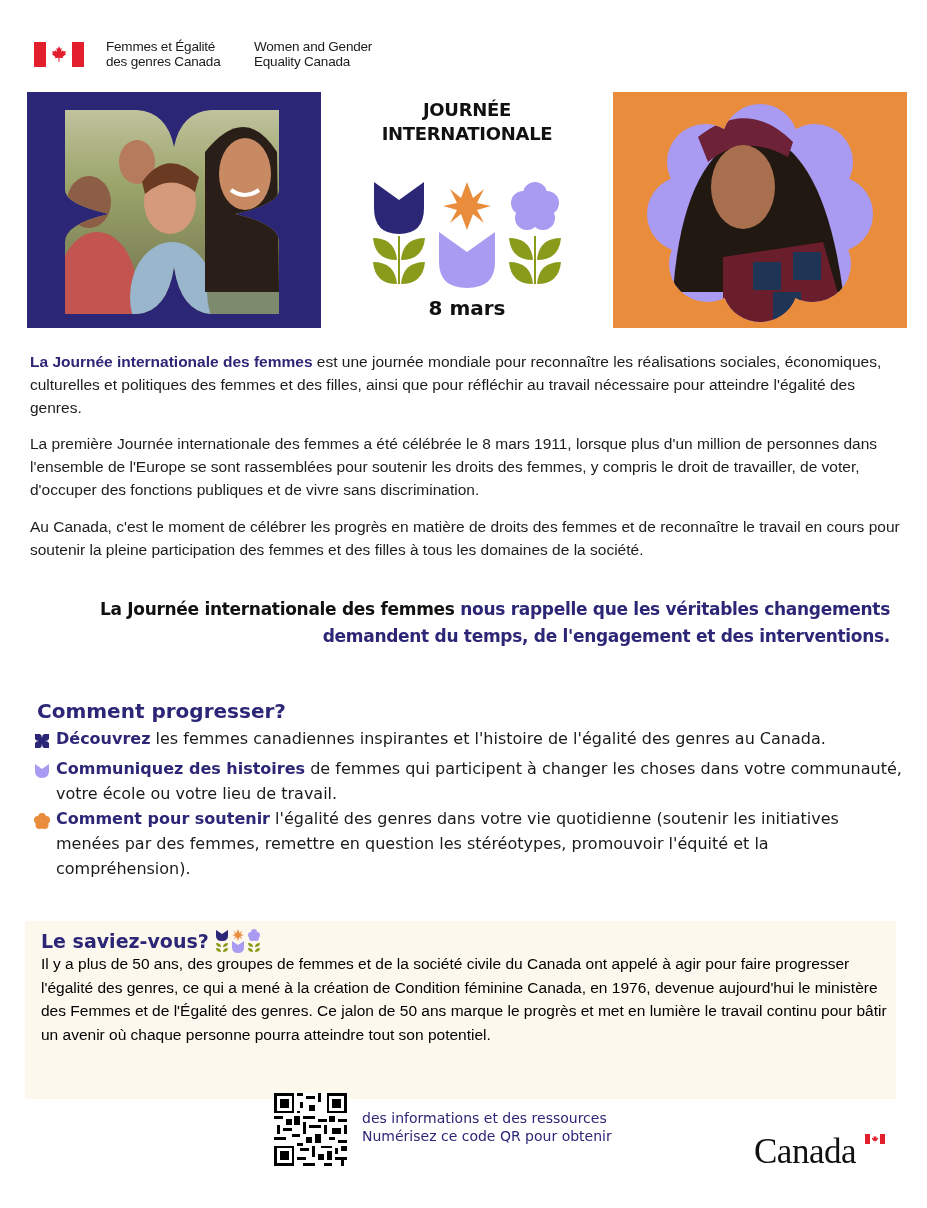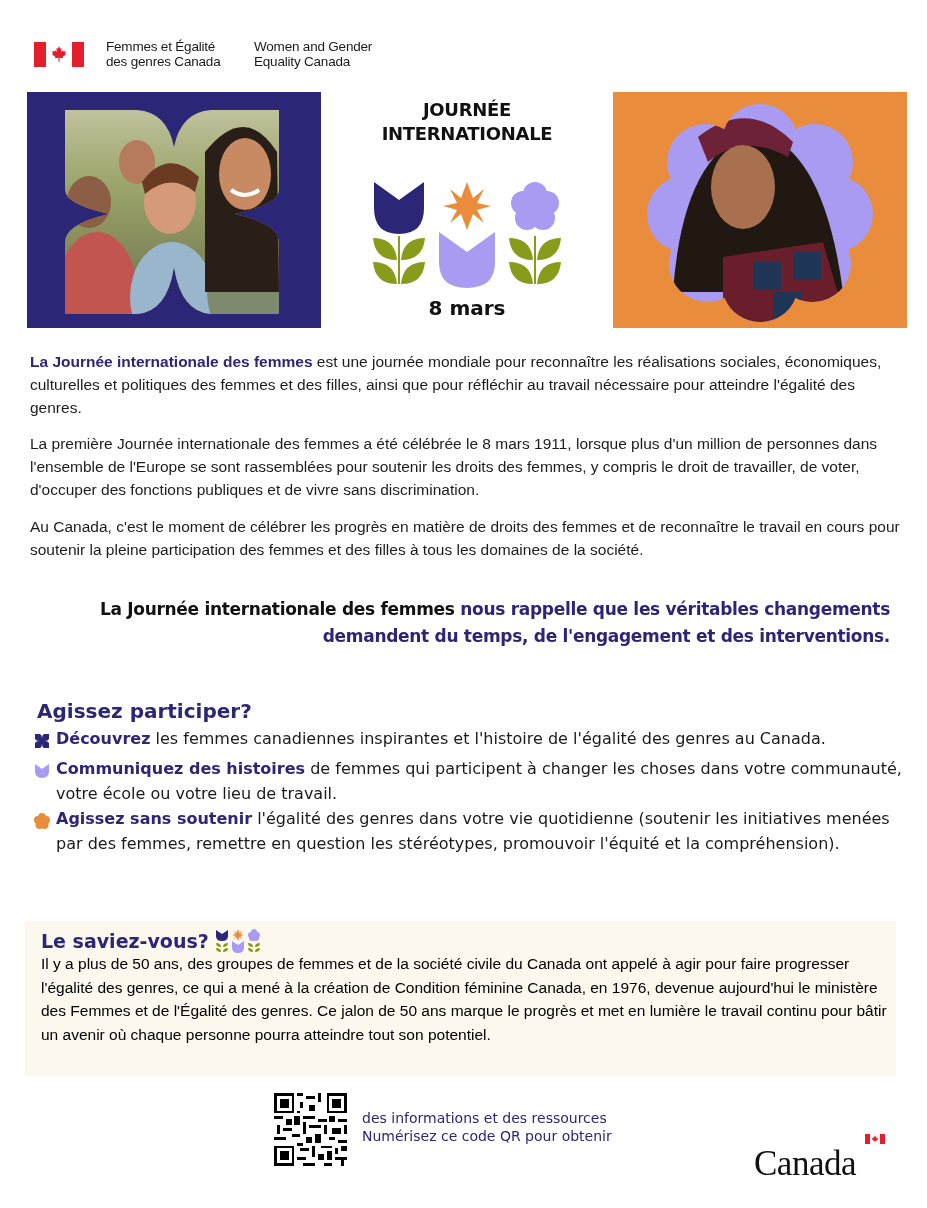--- a/index.html
+++ b/index.html
@@ -33,29 +33,29 @@
   .quote .purple { color: #2c2676; }
 
   .h2 { position: absolute; left: 37px; top: 699px; font-family: "DejaVu Sans", sans-serif; font-weight: bold; font-size: 20px; color: #2c2676; }
   .list { position: absolute; left: 34px; top: 726px; width: 880px; }
   .li { display: flex; font-family: "DejaVu Sans", sans-serif; font-size: 16px; line-height: 25px; color: #1a1a1a; margin-bottom: 0px; }
   .li .bullet { width: 22px; flex: none; padding-top: 5px; }
   .li .txt { width: 850px; }
   .li .txt b { color: #2c2676; }
 
   
-  .info-box { position: absolute; left: 25px; top: 921px; width: 871px; height: 155px; background: #fdf8ee; }
+  .info-box { position: absolute; left: 25px; top: 921px; width: 871px; height: 178px; background: #fdf8ee; }
   .info-title { position: absolute; left: 16px; top: 8px; font-family: "DejaVu Sans", sans-serif; font-weight: bold; font-size: 19px; color: #2c2676; display: flex; align-items: center; }
   .info-title svg { margin-left: 6px; }
   .info-text { position: absolute; left: 16px; top: 31px; width: 850px; font-family: Liberation Sans, sans-serif; font-size: 15.5px; line-height: 23.5px; color: #000000; }
 
   
   .qr { position: absolute; left: 274px; top: 1093px; width: 73px; height: 73px; }
   .qr-text { position: absolute; left: 362px; top: 1109px; font-family: "DejaVu Sans", sans-serif; font-size: 14px; line-height: 18px; color: #2c2676; }
-  .canada { position: absolute; left: 754px; top: 1132px; font-family: "Liberation Serif", serif; font-size: 35px; color: #111; letter-spacing: -0.5px; margin-top: 12px; }
+  .canada { position: absolute; left: 754px; top: 1132px; font-family: "Liberation Serif", serif; font-size: 35px; color: #111; letter-spacing: -0.5px; }
   .canada-flag { position: absolute; left: 865px; top: 1134px; width: 20px; height: 10px; display: flex; }
   .canada-flag .b { width: 5px; background: #e31e2d; }
   .canada-flag .m { flex: 1; background: #fff; display: flex; align-items: center; justify-content: center; }
 </style>
 </head>
 <body>
 
 <div class="header">
   <div class="flag">
     <div class="bar"></div>
@@ -178,21 +178,21 @@
   <p class="p">La première Journée internationale des femmes a été célébrée le 8 mars 1911, lorsque plus d'un million de personnes dans l'ensemble de l'Europe se sont rassemblées pour soutenir les droits des femmes, y compris le droit de travailler, de voter, d'occuper des fonctions publiques et de vivre sans discrimination.</p>
 </div>
 <div class="content" style="top:515px;">
   <p class="p">Au Canada, c'est le moment de célébrer les progrès en matière de droits des femmes et de reconnaître le travail en cours pour soutenir la pleine participation des femmes et des filles à tous les domaines de la société.</p>
 </div>
 
 <div class="quote">
   <span>La Journée internationale des femmes </span><span class="purple">nous rappelle que les véritables changements demandent du temps, de l'engagement et des interventions.</span><br>
 </div>
 
-<div class="h2">Agissez participer?</div>
+<div class="h2">Comment progresser?</div>
 <div class="list">
   <div class="li">
     <span class="bullet">
       <svg width="16" height="16" viewBox="0 0 16 16">
           <path d="M1 1 L6 1 Q8 2 8 5 Q8 2 10 1 L15 1 L15 6 Q14 8 11 8 Q14 8 15 10 L15 15 L10 15 Q8 14 8 11 Q8 14 6 15 L1 15 L1 10 Q2 8 5 8 Q2 8 1 6 Z" fill="#2c2676"></path>
         </svg>
     </span>
     <span class="txt"><b>Découvrez</b><span> les femmes canadiennes inspirantes et l'histoire de l'égalité des genres au Canada.</span></span>
   </div>
   <div class="li">
@@ -206,21 +206,21 @@
   <div class="li">
     <span class="bullet">
       <svg width="16" height="16" viewBox="0 0 16 16" fill="#e98d3c">
           <circle cx="8" cy="4" r="4"></circle>
           <circle cx="12" cy="7" r="4"></circle>
           <circle cx="10.5" cy="12" r="4"></circle>
           <circle cx="5.5" cy="12" r="4"></circle>
           <circle cx="4" cy="7" r="4"></circle>
         </svg>
     </span>
-    <span class="txt"><b>Agissez sans soutenir</b><span> l'égalité des genres dans votre vie quotidienne (soutenir les initiatives menées par des femmes, remettre en question les stéréotypes, promouvoir l'équité et la compréhension).</span></span>
+    <span class="txt"><b>Comment pour soutenir</b><span> l'égalité des genres dans votre vie quotidienne (soutenir les initiatives menées par des femmes, remettre en question les stéréotypes, promouvoir l'équité et la compréhension).</span></span>
   </div>
 </div>
 
 <div class="info-box">
   <div class="info-title">
     <span>Le saviez-vous?</span>
     <svg width="46" height="24" viewBox="0 0 46 24">
       <path d="M1 1 L7 5 L13 1 L13 7 Q13 12 7 12 Q1 12 1 7 Z" fill="#2c2676"></path>
       <path d="M6 18 Q1 18 1 14 Q6 14 6 18 Z M8 18 Q13 18 13 14 Q8 14 8 18 Z M6 23 Q1 23 1 19 Q6 19 6 23 Z M8 23 Q13 23 13 19 Q8 19 8 23 Z" fill="#8a9a1a"></path>
       <g transform="translate(23,6)" fill="#e98d3c">

